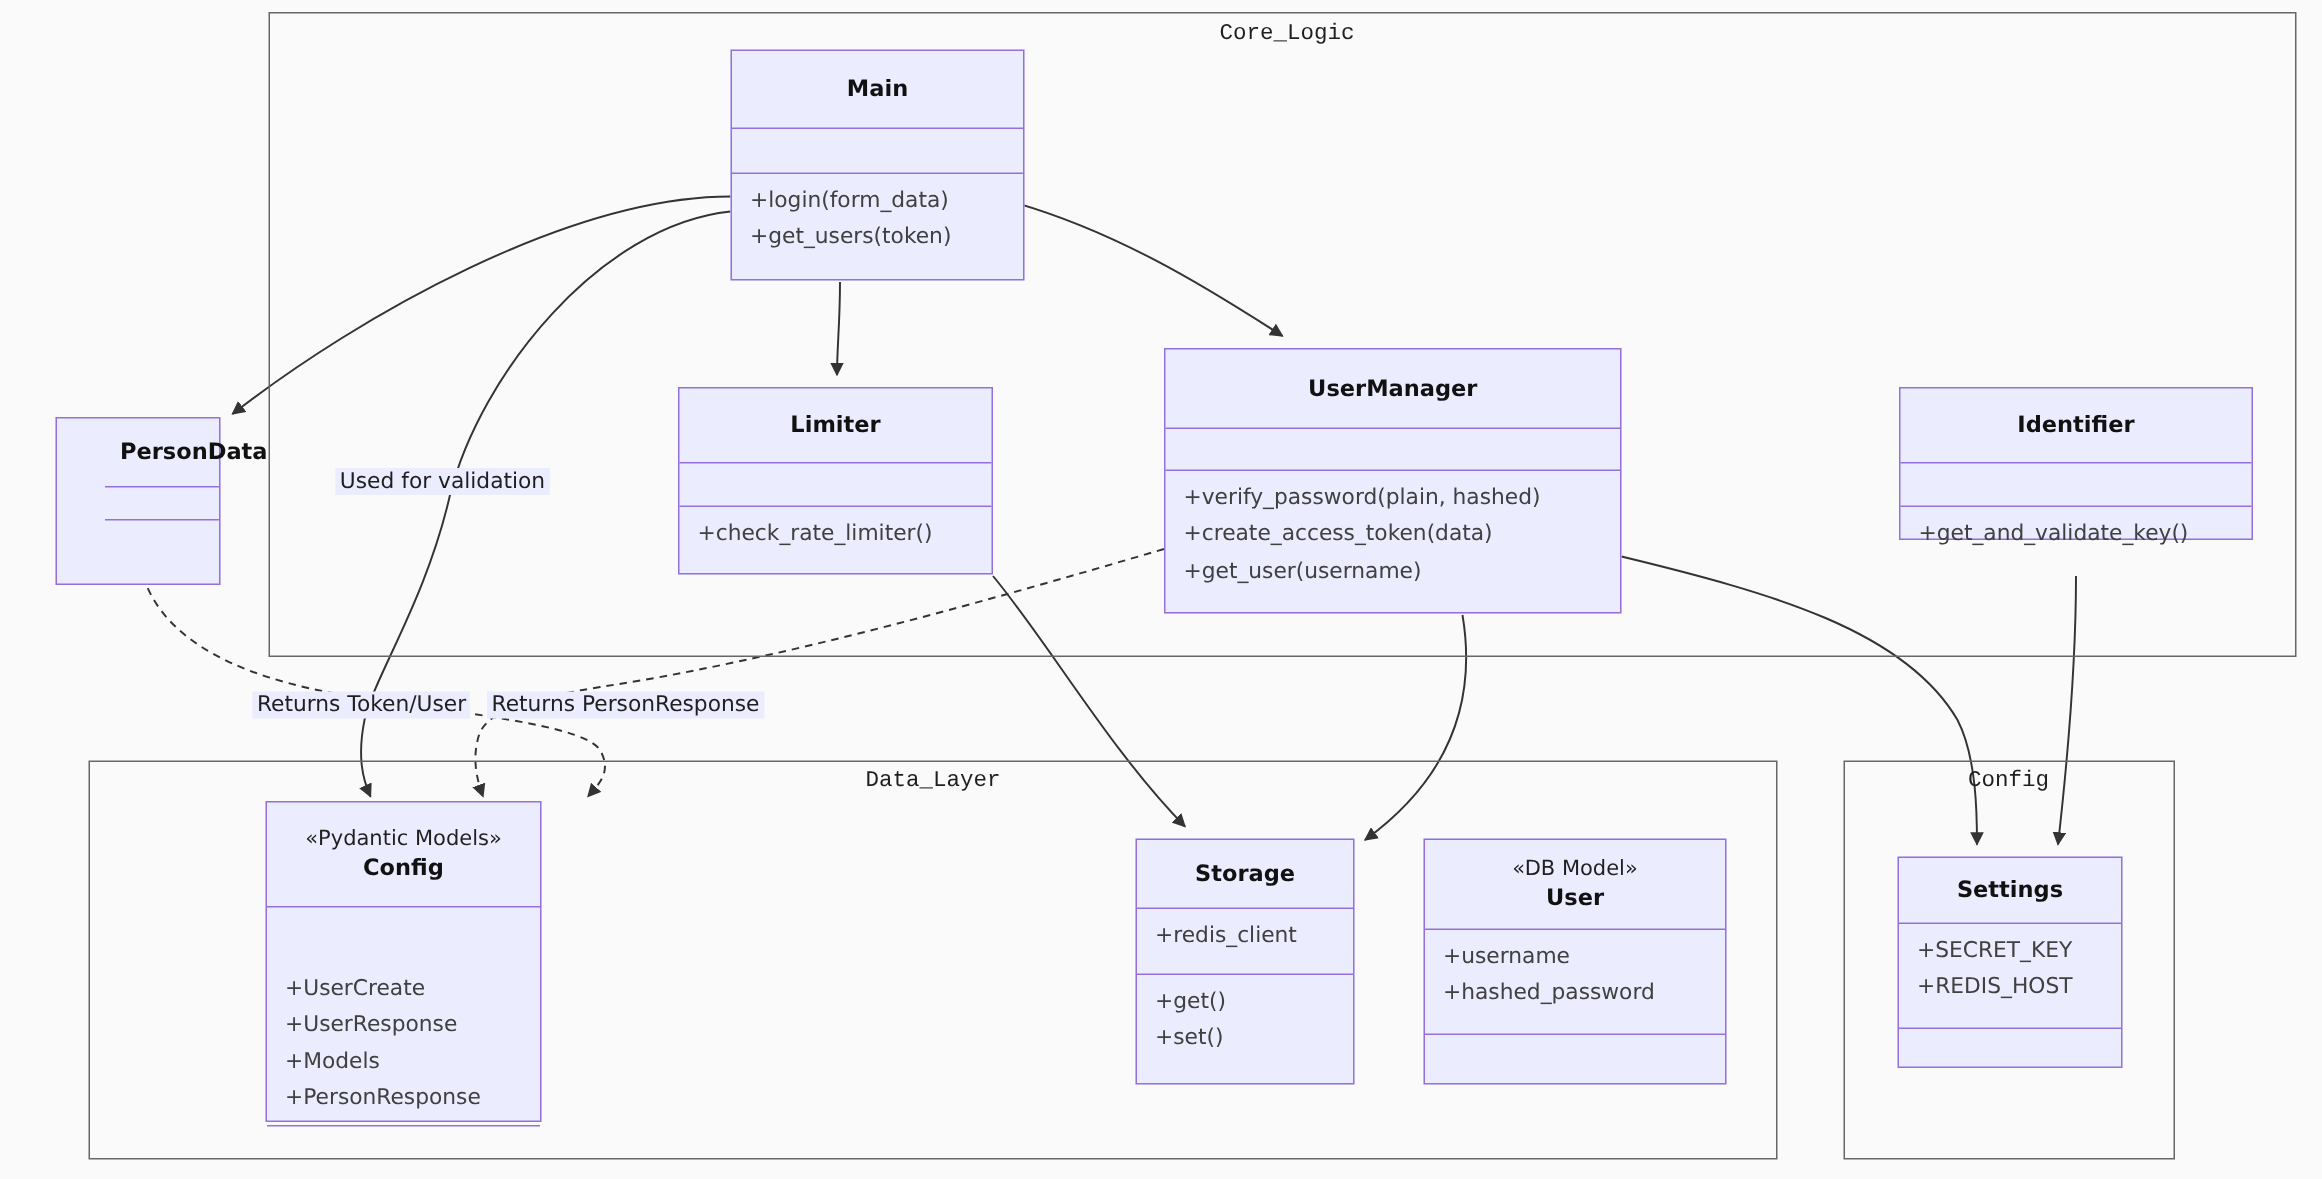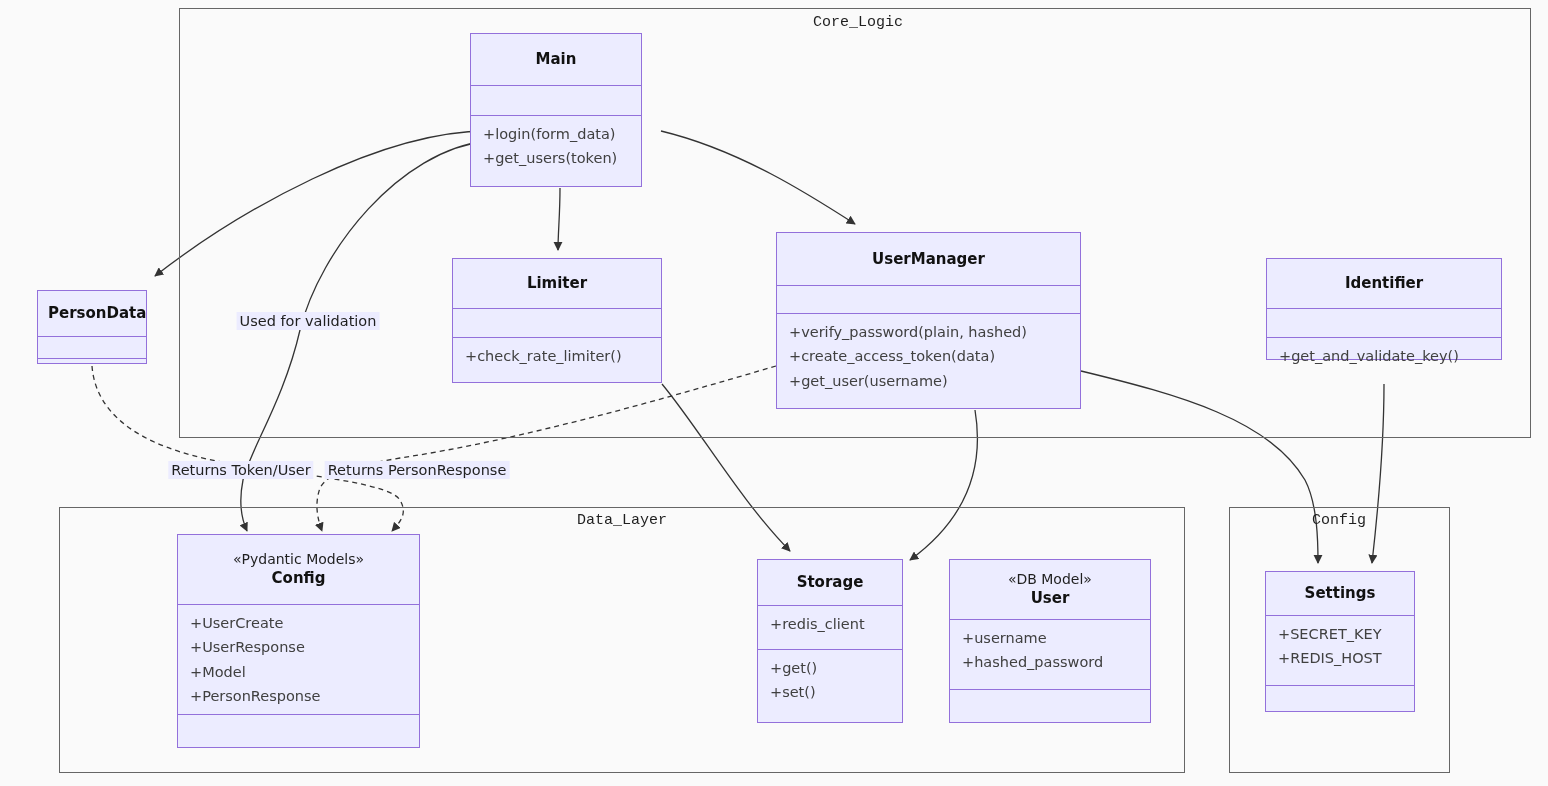--- a/index.html
+++ b/index.html
@@ -130,31 +130,31 @@
   <div id="packages-layer">
       <div class="package" style="left: 179px; top: 8px; width: 1352px; height: 430px;"></div>
       <div class="package-label" style="left: 858px; top: 14px;">Core_Logic</div>
       <div class="package" style="left: 59px; top: 507px; width: 1126px; height: 266px;"></div>
       <div class="package-label" style="left: 622px; top: 512px;">Data_Layer</div>
       <div class="package" style="left: 1229px; top: 507px; width: 221px; height: 266px;"></div>
       <div class="package-label" style="left: 1339px; top: 512px;">Config</div>
     </div>
 
   <div id="classes-layer">
-      <div class="clsbox" style="left: 470px; top: 33px; width: 172px; height: 154px;">
+      <div class="clsbox" style="left: 487px; top: 33px; width: 196px; height: 154px;">
         <div class="cls-header" style="height: 52px;">
           <div class="cls-title">Main</div>
         </div>
         <div class="cls-sec empty" style="flex: 0 0 30px;"></div>
         <div class="cls-sec">
           <div class="row">+login(form_data)</div>
           <div class="row">+get_users(token)</div>
         </div>
       </div>
-      <div class="clsbox" style="left: 37px; top: 290px; width: 110px; height: 74px;">
+      <div class="clsbox" style="left: 37px; top: 278px; width: 110px; height: 112px; padding-left: 32px;">
         <div class="cls-header" style="height: 46px;">
           <div class="cls-title">PersonData</div>
         </div>
         <div class="cls-sec empty" style="flex: 0 0 20px;"></div>
         <div class="cls-sec empty"></div>
       </div>
       <div class="clsbox" style="left: 452px; top: 258px; width: 210px; height: 125px;">
         <div class="cls-header" style="height: 50px;">
           <div class="cls-title">Limiter</div>
         </div>
@@ -176,29 +176,29 @@
       </div>
       <div class="clsbox" style="left: 1266px; top: 258px; width: 236px; height: 102px;">
         <div class="cls-header" style="height: 50px;">
           <div class="cls-title">Identifier</div>
         </div>
         <div class="cls-sec empty" style="flex: 0 0 29px;"></div>
         <div class="cls-sec">
           <div class="row">+get_and_validate_key()</div>
         </div>
       </div>
-      <div class="clsbox" style="left: 177px; top: 534px; width: 243px; height: 214px;">
+      <div class="clsbox" style="left: 177px; top: 534px; width: 184px; height: 214px; gap: 36px;">
         <div class="cls-header" style="height: 70px;">
           <div class="cls-stereo">«Pydantic Models»</div>
           <div class="cls-title">Config</div>
         </div>
         <div class="cls-sec" style="flex: 0 0 110px;">
           <div class="row">+UserCreate</div>
           <div class="row">+UserResponse</div>
-          <div class="row">+Model</div>
+          <div class="row">+Models</div>
           <div class="row">+PersonResponse</div>
         </div>
         <div class="cls-sec empty"></div>
       </div>
       <div class="clsbox" style="left: 757px; top: 559px; width: 146px; height: 164px;">
         <div class="cls-header" style="height: 46px;">
           <div class="cls-title">Storage</div>
         </div>
         <div class="cls-sec" style="flex: 0 0 44px;">
           <div class="row">+redis_client</div>
@@ -225,18 +225,18 @@
         </div>
         <div class="cls-sec" style="flex: 0 0 70px;">
           <div class="row">+SECRET_KEY</div>
           <div class="row">+REDIS_HOST</div>
         </div>
         <div class="cls-sec empty"></div>
       </div>
     </div>
 
   <div id="edge-labels-layer">
-      <div class="edge-label" style="left: 308px; top: 321px;">Used for validation</div>
+      <div class="edge-label" style="left: 295px; top: 321px;">Used for validation</div>
       <div class="edge-label" style="left: 241px; top: 470px;">Returns Token/User</div>
       <div class="edge-label" style="left: 417px; top: 470px;">Returns PersonResponse</div>
     </div>
 
 </div>
 
 </body></html>

